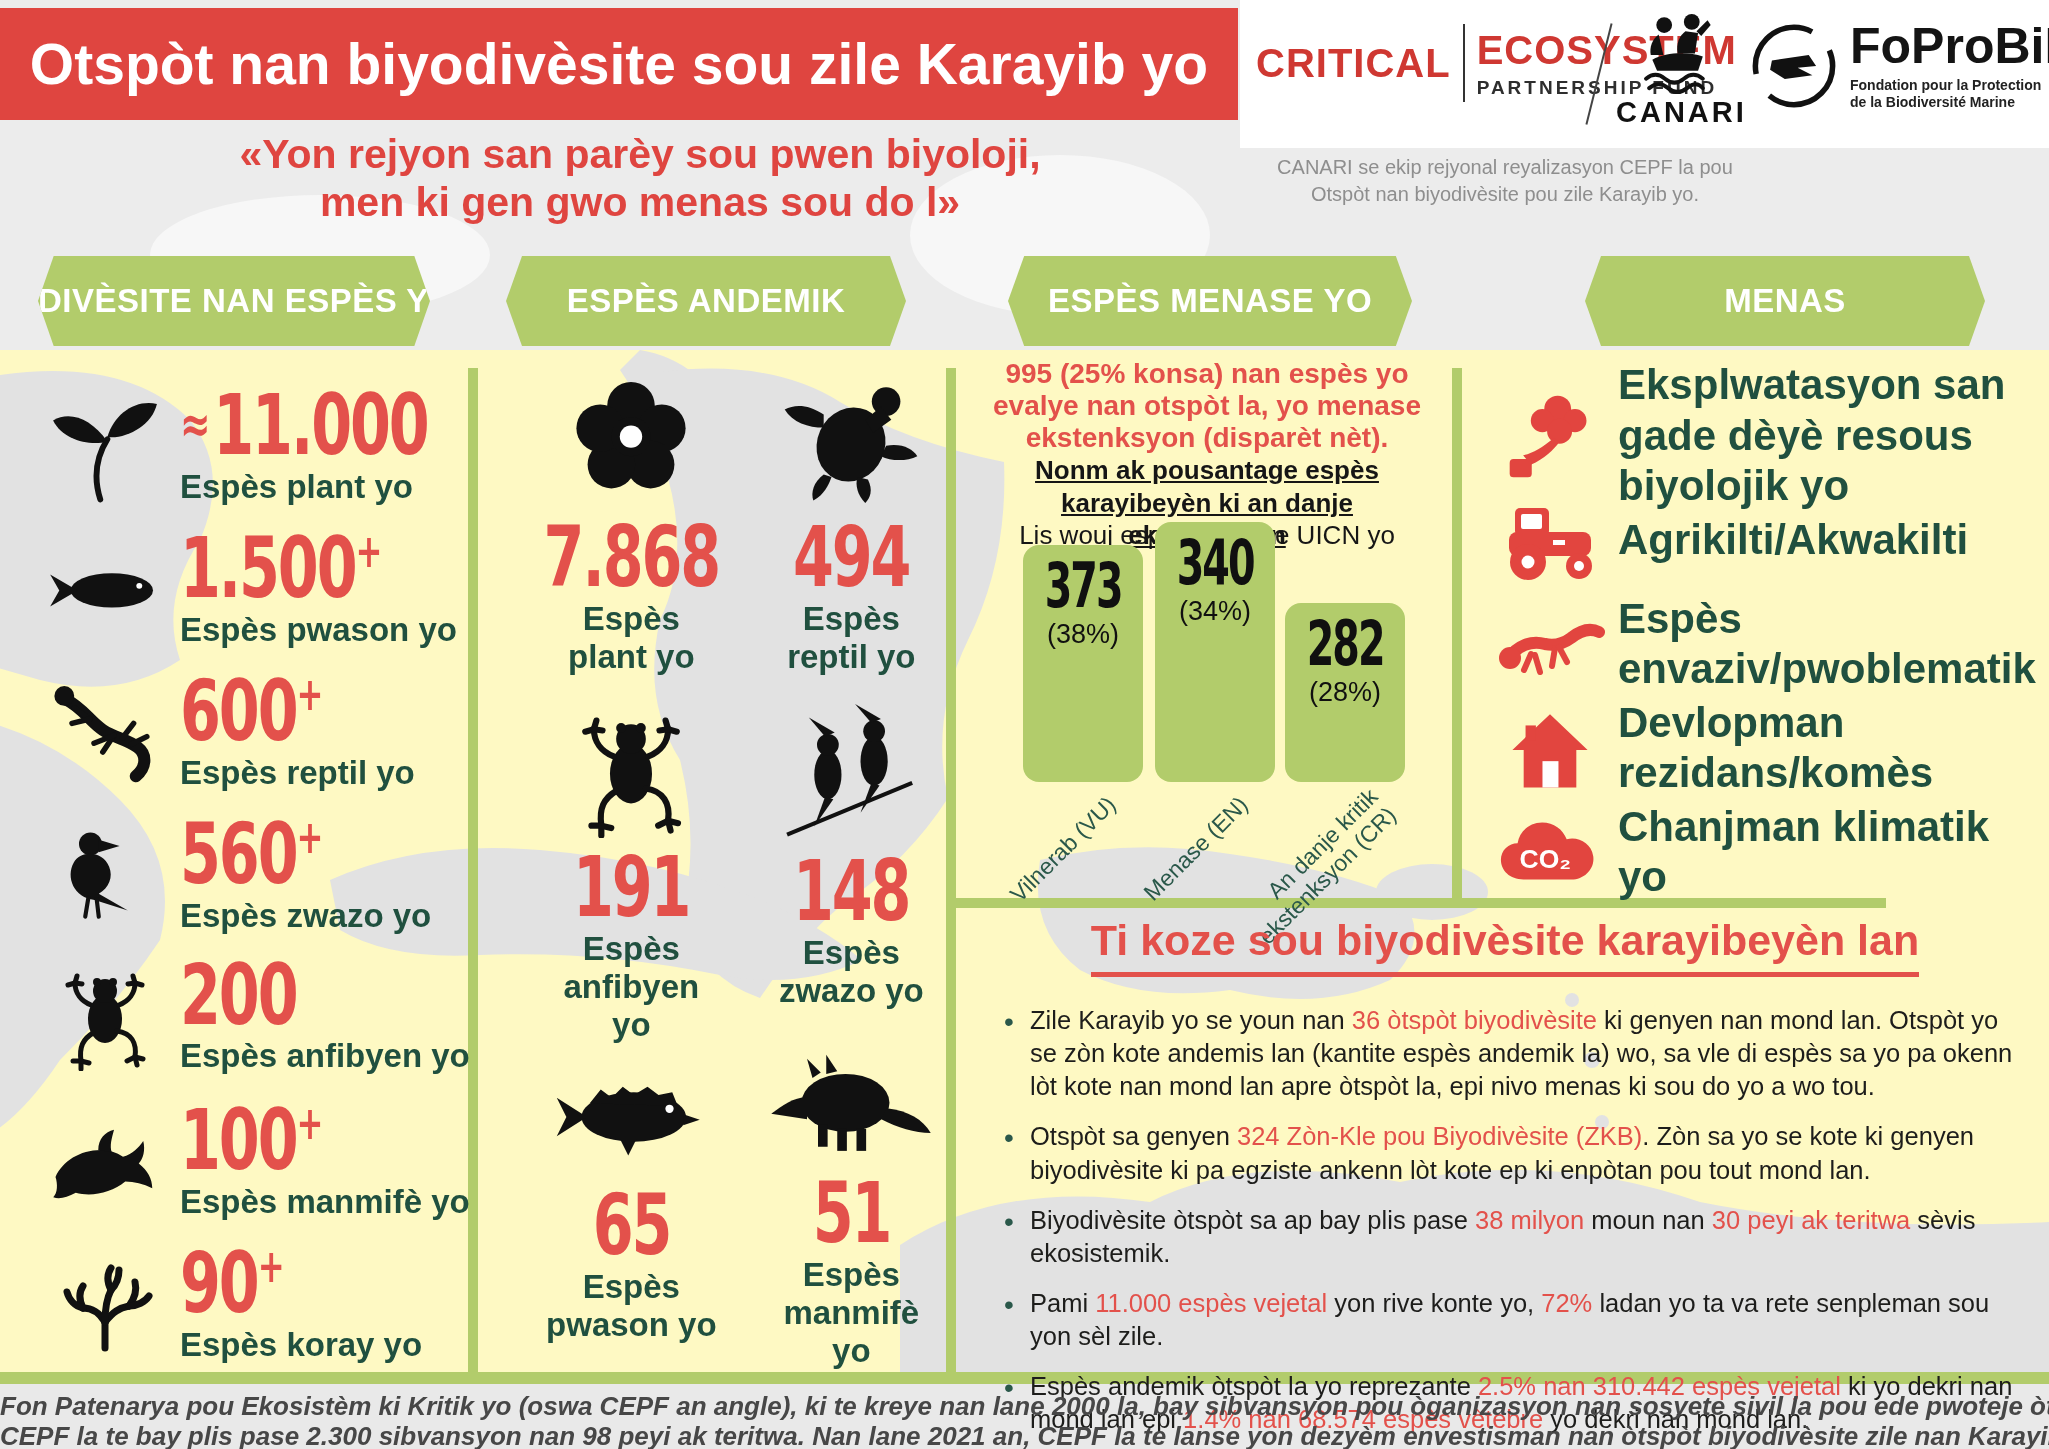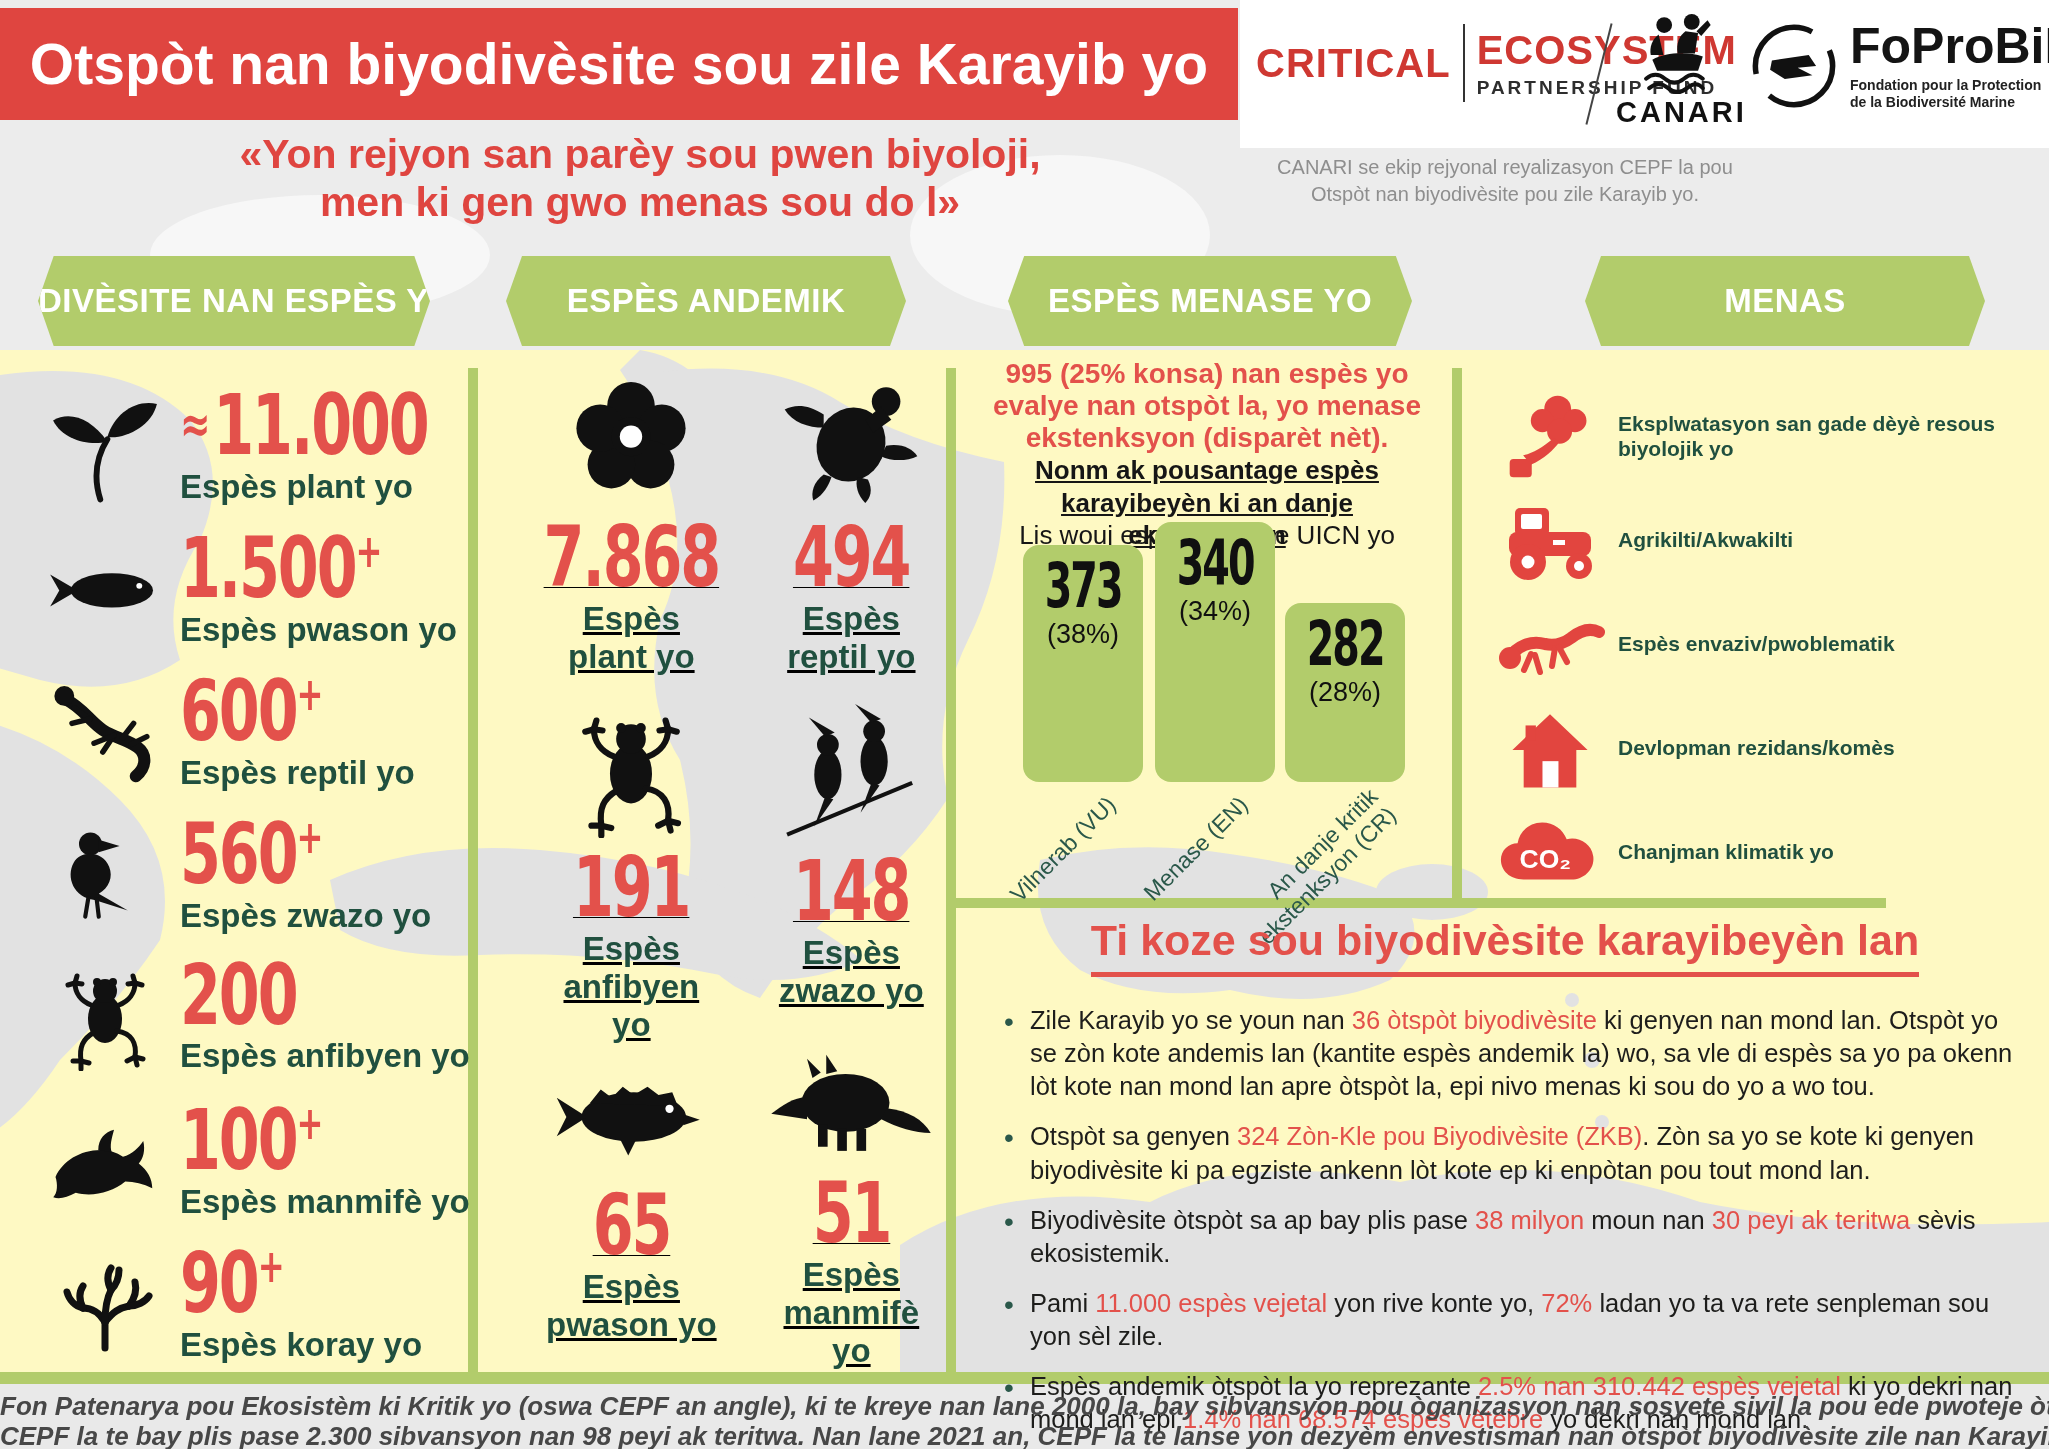--- a/index.html
+++ b/index.html
@@ -42,21 +42,21 @@
   .col1{left:30px;top:372px;width:440px;display:flex;flex-direction:column;}
   .d-row{display:flex;align-items:center;height:143px;}
   .icon-box{width:150px;display:flex;justify-content:center;align-items:center;flex:none;}
   .numline{display:inline-block;transform:scaleX(.70);transform-origin:0 50%;
     white-space:nowrap;font-family:"DejaVu Sans", sans-serif;}
   .num{font-size:84px;font-weight:bold;color:#e3514b;letter-spacing:-3px;line-height:.95;}
   .approx{font-size:52px;font-weight:bold;color:#e3514b;vertical-align:12px;margin-right:4px;}
   .plus{font-size:46px;font-weight:bold;color:#e3514b;vertical-align:30px;}
   .slabel{font-size:33px;font-weight:bold;color:#20503f;margin-top:2px;}
   
-  .col2{left:506px;top:368px;width:440px;display:grid;grid-template-columns:1fr 1fr;text-decoration:underline;}
+  .col2{left:506px;top:368px;width:440px;display:grid;grid-template-columns:1fr 1fr;}
   .e-cell{height:334px;display:flex;flex-direction:column;align-items:center;justify-content:flex-start;text-align:center;}
   .e-cell .numline{transform-origin:50% 0;}
   .e-cell .slabel{width:180px;line-height:1.15;}
   .e-icon{height:140px;display:flex;align-items:center;justify-content:center;margin-bottom:10px;}
   
   .threat-intro{left:962px;top:358px;width:490px;text-align:center;color:#e3514b;
     font-size:28px;font-weight:bold;line-height:1.14;}
   .threat-sub{left:982px;top:454px;width:450px;text-align:center;color:#161616;
     font-size:26px;font-weight:bold;text-decoration:underline;line-height:1.25;}
   .threat-note{left:982px;top:520px;width:450px;text-align:center;color:#161616;font-size:26px;}
@@ -66,21 +66,21 @@
   .bar-num{display:inline-block;transform:scaleX(.64);transform-origin:50% 0;
     font-family:"DejaVu Sans", sans-serif;font-size:62px;font-weight:bold;color:#101010;
     letter-spacing:-3px;line-height:1;}
   .bar-pct{font-size:27px;color:#101010;margin-top:2px;}
   .cat{position:absolute;width:230px;text-align:right;transform:rotate(-45deg);
     transform-origin:100% 0;font-size:23px;color:#2a584a;line-height:1.12;}
   
   .col4{left:1482px;top:392px;width:560px;display:flex;flex-direction:column;gap:16px;}
   .t-row{display:flex;align-items:center;height:88px;}
   .t-icon{width:136px;flex:none;display:flex;justify-content:center;align-items:flex-end;}
-  .t-label{font-size:21px;font-weight:bold;color:#20503f;line-height:1.2;width:414px;}
+  .t-label{font-size:42px;font-weight:bold;color:#20503f;line-height:1.2;width:414px;}
   
   .tikoze-title{left:990px;top:916px;width:1030px;text-align:center;}
   .tikoze-title span{display:inline-block;color:#e3514b;font-size:43px;font-weight:bold;
     border-bottom:5px solid #e3514b;padding-bottom:7px;white-space:nowrap;}
   .bullets{left:1000px;top:1004px;width:1030px;list-style:none;margin:0;padding:0;}
   .bullets li{position:relative;padding-left:30px;font-size:25.5px;line-height:1.3;
     color:#1d1d1b;margin-bottom:17px;}
   .bullets li::before{content:"•";position:absolute;left:4px;top:0;color:#2a584a;font-size:28px;}
   .red{color:#e3514b;}
   

